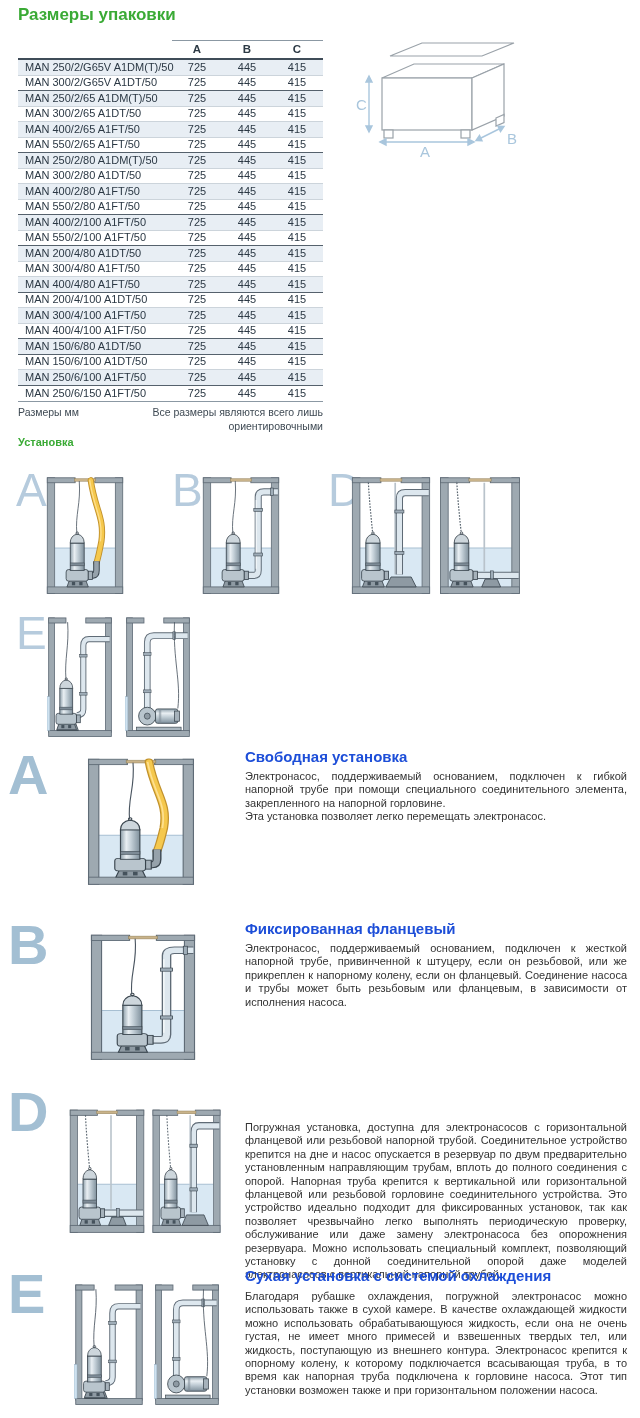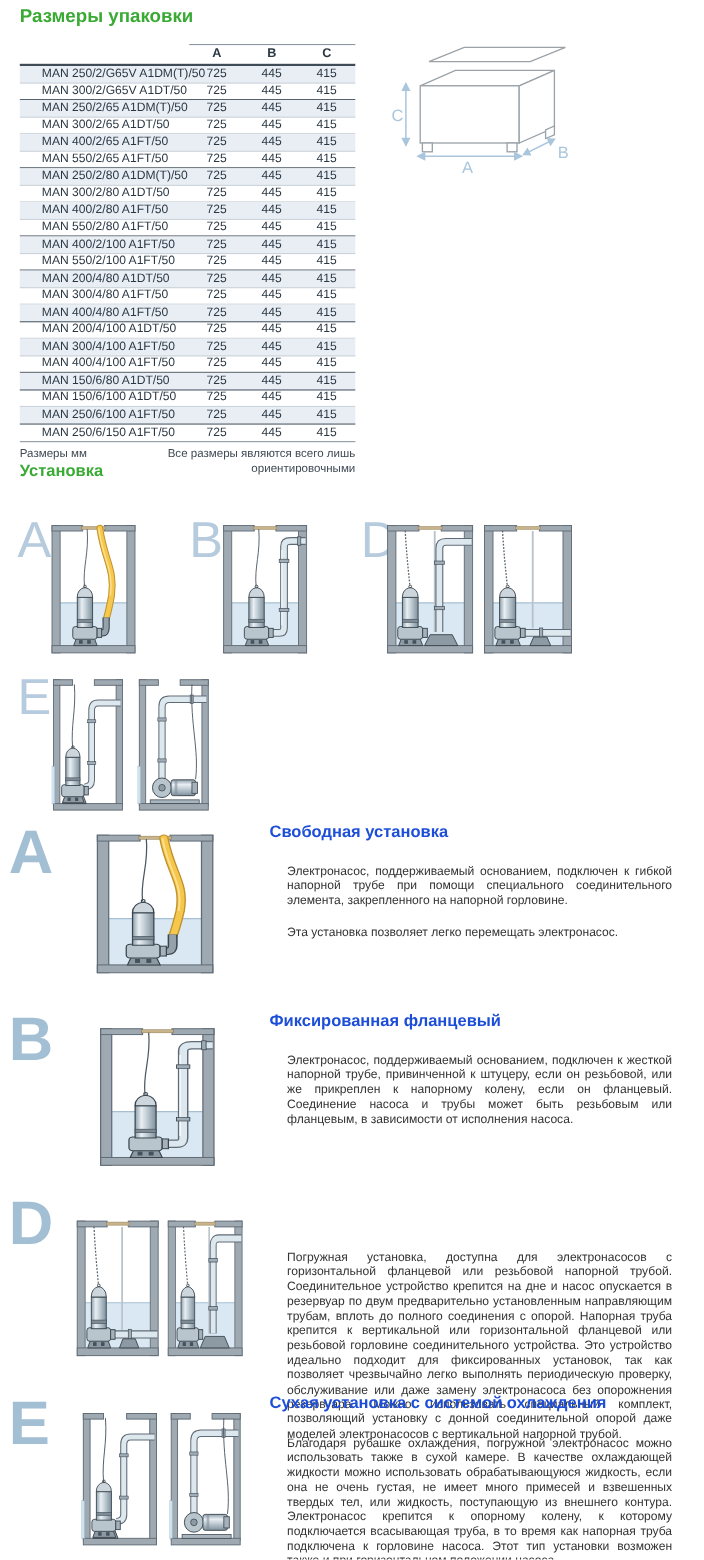--- a/index.html
+++ b/index.html
@@ -3,43 +3,43 @@
 <meta charset="utf-8">
 <style>
   *{margin:0;padding:0;box-sizing:border-box}
   html,body{background:#fff}
   #canvas{position:relative;width:640px;height:1418px;background:#fff;overflow:hidden;
           font-family:"Liberation Sans",sans-serif;color:#2b3844;}
   .abs{position:absolute}
   
   .h-green{font-weight:bold;color:#3aaa35}
   #page-title{left:18px;top:5px;font-size:17px}
-  #inst-title{left:18px;top:420px;font-size:15px}
+  #inst-title{left:18px;top:436px;font-size:11px}
   
   #ptable{left:18px;top:40px;width:305px}
   .t-head{position:relative;height:20px;border-bottom:2px solid #3f4c58}
   .t-head .tl{position:absolute;left:154px;right:0;top:0;height:0;border-top:1px solid #8b98a3}
   .t-head .col{position:absolute;top:3px;width:50px;text-align:center;font-size:11.5px;font-weight:bold;color:#2d3a45}
   .t-body{border-bottom:1px solid #8b98a3}
   .t-row{display:flex;height:15.5px;line-height:15px;font-size:11px;border-bottom:1px solid #ccd4db;align-items:center}
   .t-row.shaded{background:#e8eef4}
   .t-row.gend{border-bottom:1.5px solid #55616c}
   .t-row:last-child{border-bottom:none}
-  .c-model{width:154px;padding-left:20px;white-space:nowrap}
+  .c-model{width:154px;padding-left:7px;white-space:nowrap}
   .c-dim{width:50px;text-align:center}
   #tnotes{left:18px;top:406px;width:305px;display:flex;justify-content:space-between;
           font-size:10.5px;color:#3f4a54;line-height:1.3}
   #tnotes .note-r{width:215px;text-align:right}
   
   .ovl{font-size:46px;font-weight:400;color:#b6cbdd;line-height:1}
   .secl{font-size:56px;font-weight:bold;color:#a3bfd3;line-height:1}
   
   .stitle{font-size:15px;font-weight:bold;color:#1d4ed8;white-space:pre-line;line-height:1.22}
   .stext{font-size:11px;line-height:13.4px;color:#333;text-align:justify}
-  .stext p{margin:16px}
+  .stext p{margin:0}
   .diag{position:absolute}
   #svgdefs{position:absolute;width:0;height:0;overflow:hidden}
   .boxfig text{font-family:"Liberation Sans",sans-serif;font-size:15px;fill:#a9c6dd}
 </style>
 </head>
 <body>
 
 <div id="canvas">
 
   <svg id="svgdefs" aria-hidden="true">

